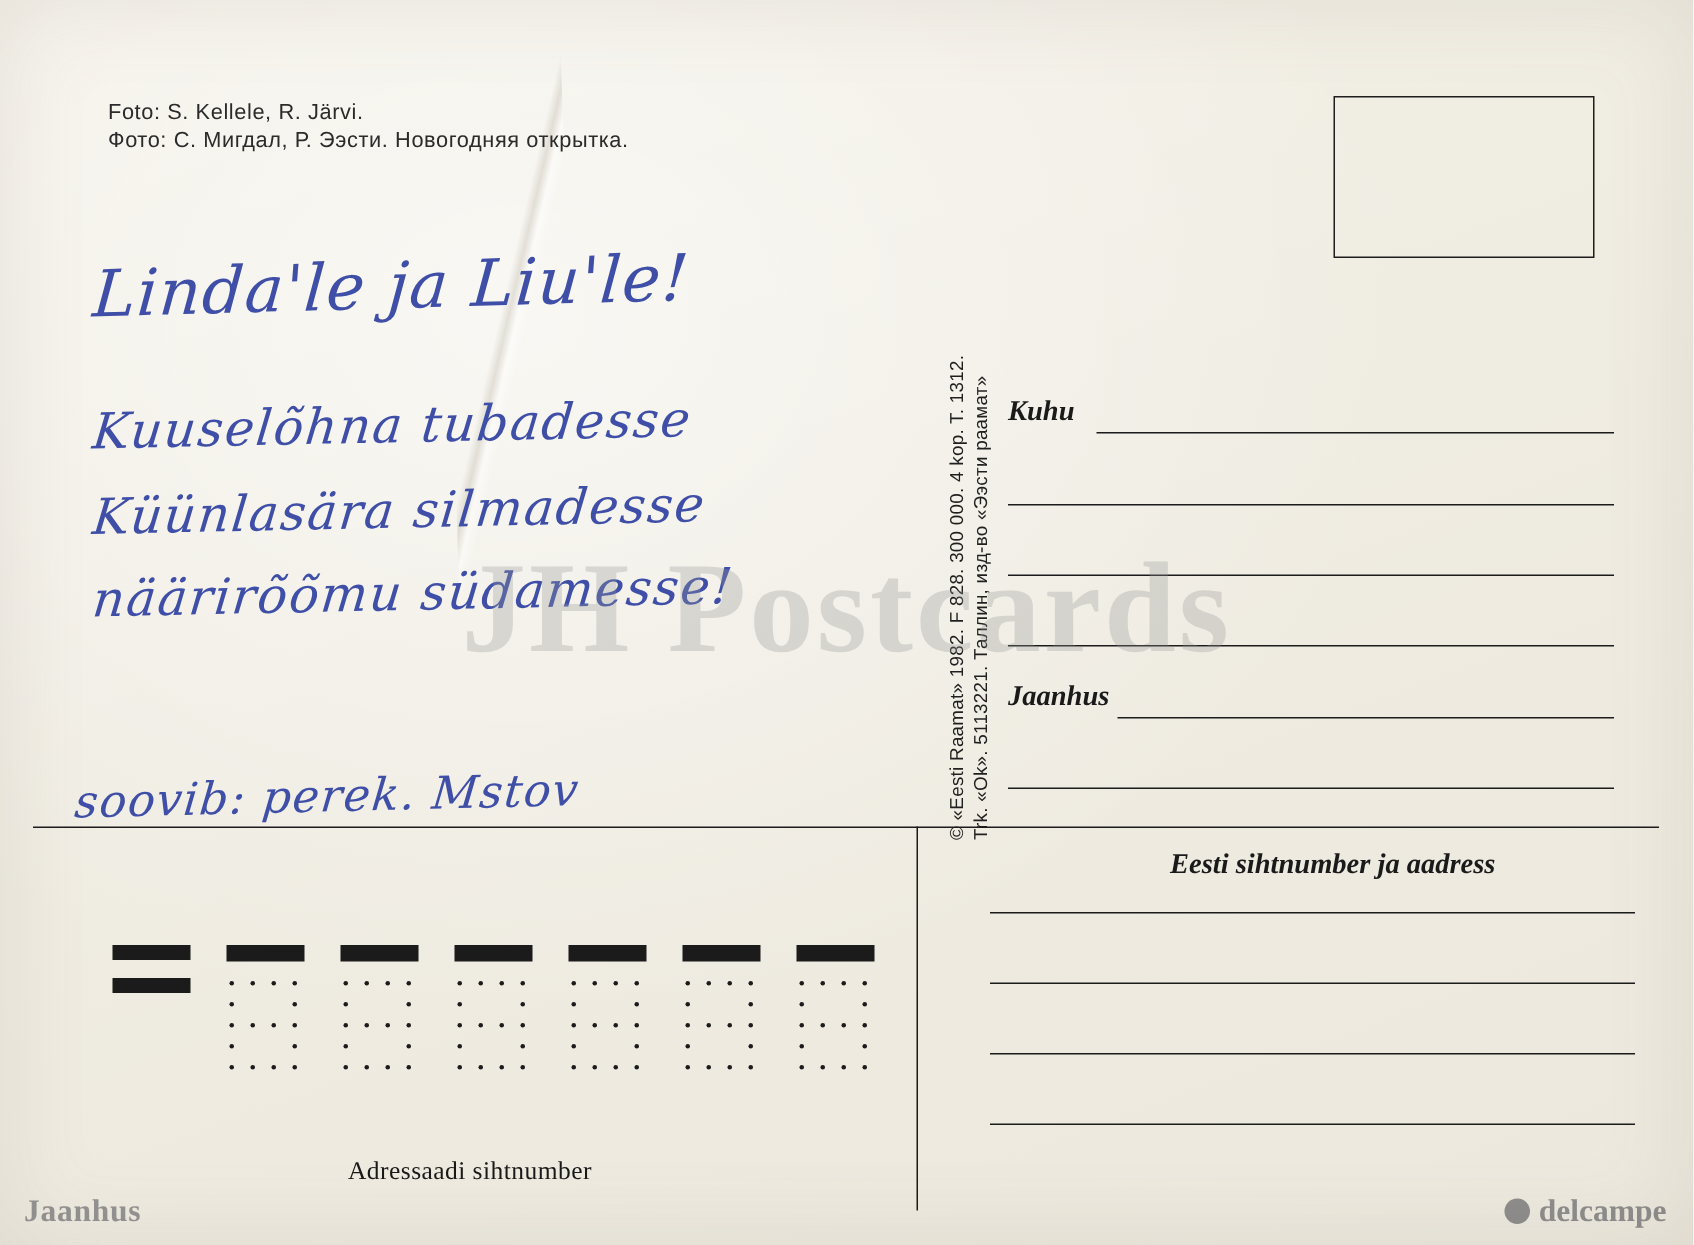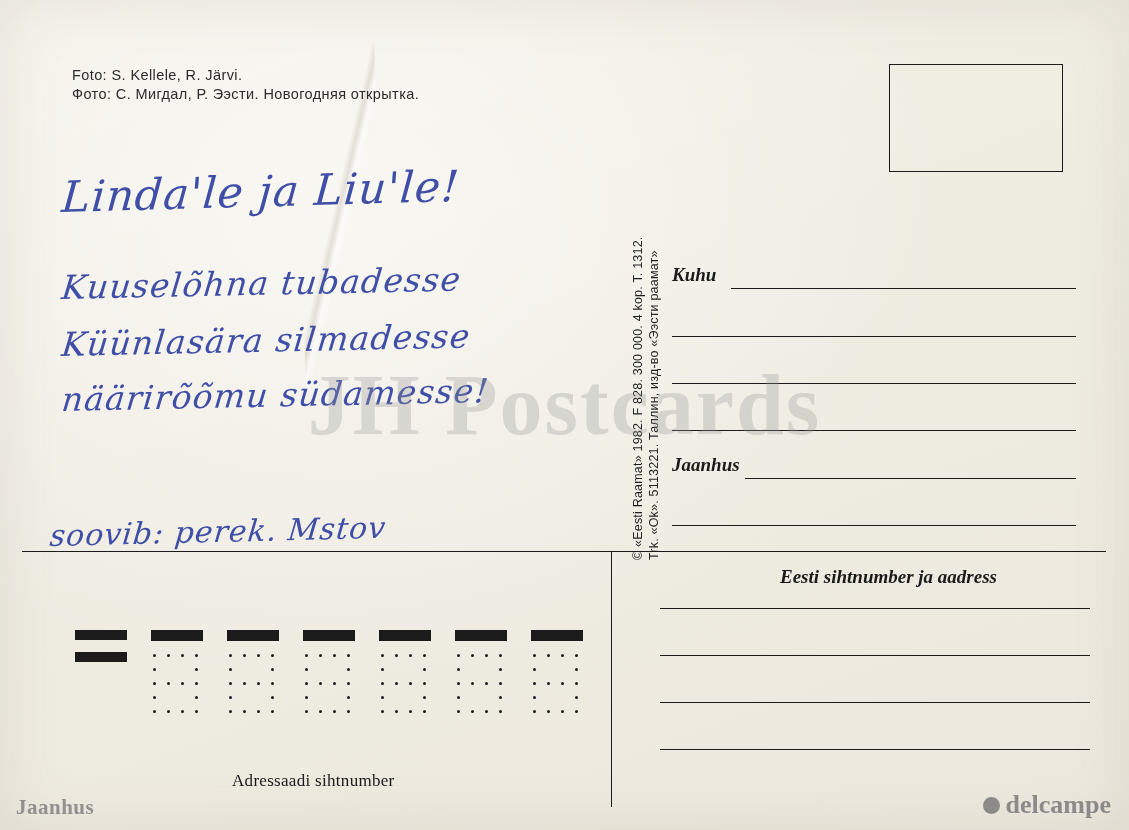--- a/index.html
+++ b/index.html
@@ -241,21 +241,21 @@
   }
   #wm-right {
     position: absolute;
     right: 18px;
     bottom: 10px;
     display: flex;
     align-items: center;
     gap: 6px;
     font-family: "Liberation Serif", serif;
     font-weight: bold;
-    font-size: 26px;
+    font-size: 21px;
     color: rgba(130,130,130,0.9);
   }
   #wm-right .dot {
     width: 17px;
     height: 17px;
     border-radius: 50%;
     background: rgba(130,130,130,0.9);
     display: inline-block;
   }
 </style>

